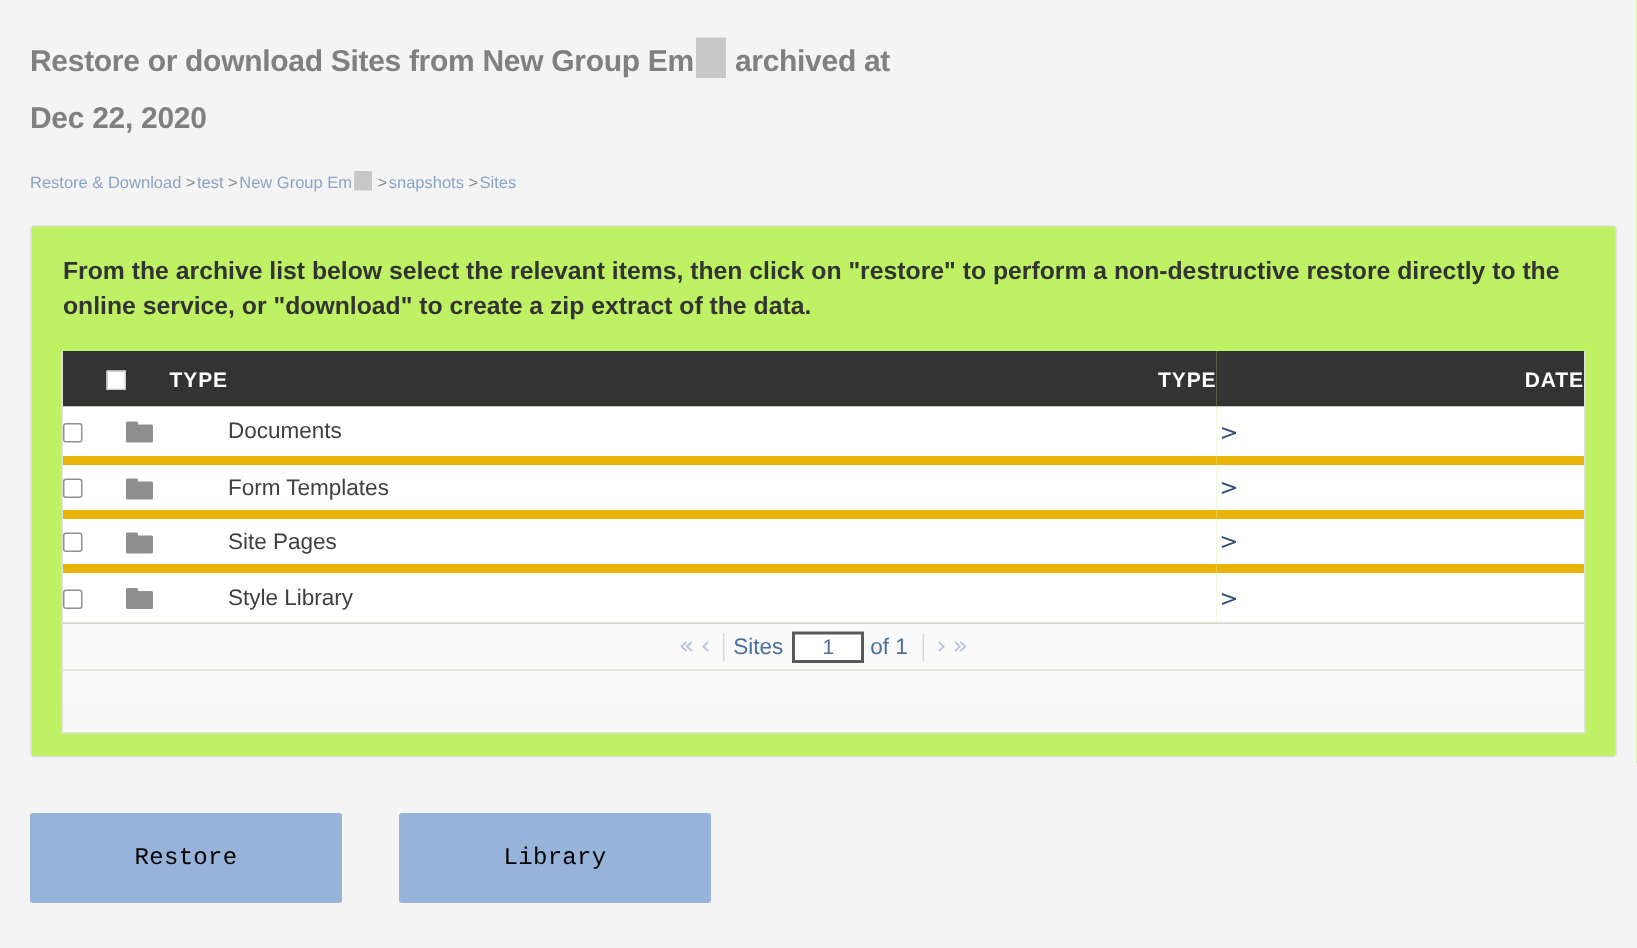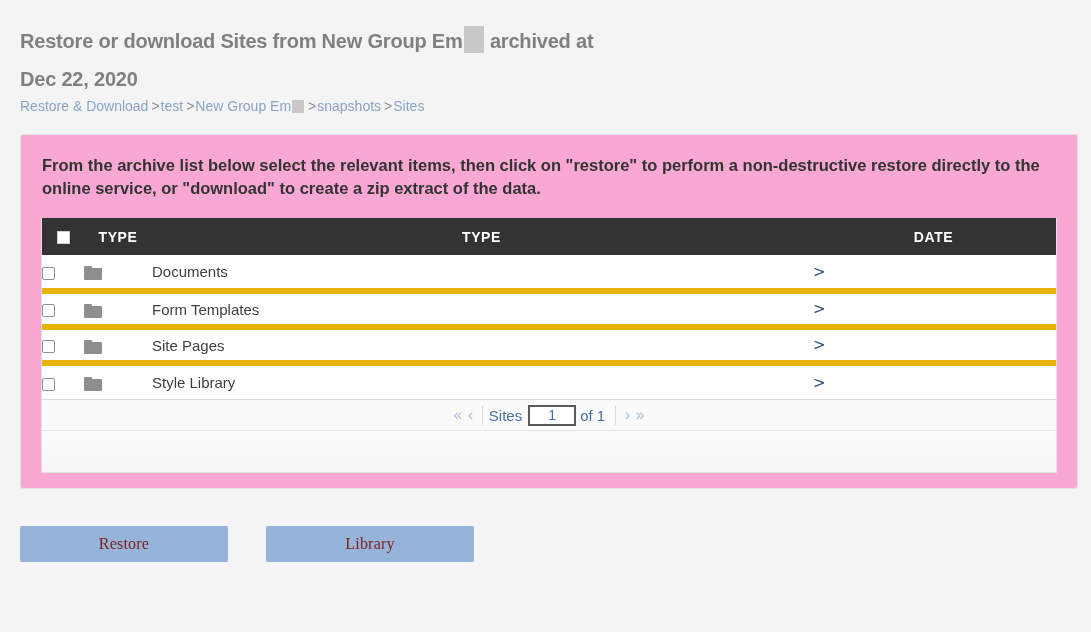--- a/index.html
+++ b/index.html
@@ -38,39 +38,39 @@
     margin: 0 1px;
   }
   .redaction.small {
     width: 12px;
     height: 13px;
     vertical-align: -2px;
     margin: 0 1px;
   }
 
   .breadcrumb {
-    margin-top: 0;
-    font-size: 14px;
+    margin-top: 16px;
+    font-size: 11px;
     color: #8aa4c8;
     line-height: 16px;
     white-space: nowrap;
   }
   .breadcrumb a {
     color: #8aa4c8;
     text-decoration: none;
   }
   .breadcrumb .sep {
     color: #8c8c8c;
     margin: 0 1px 0 3px;
   }
 
   
   .card {
     margin: 20px 13px 0 20px;
-    background: #f9a8d4;
+    background: #bef264;
     border: 1px solid #e2e2e2;
     border-radius: 3px;
     padding: 16px 20px 20px 20px;
     height: 355px;
   }
   .intro {
     font-size: 16.5px;
     line-height: 23px;
     font-weight: bold;
     color: #333333;
@@ -88,21 +88,21 @@
     width: 100%;
     border-collapse: collapse;
     table-layout: fixed;
   }
   table.grid thead th {
     background: #333333;
     color: #ffffff;
     font-size: 14px;
     font-weight: bold;
     letter-spacing: 0.6px;
-    text-align: center;
+    text-align: right;
     height: 37px;
     padding: 0;
     vertical-align: middle;
   }
   .col-check { width: 42px; }
   .col-type  { width: 68px; }
   .col-name  { width: auto; }
   .col-date  { width: 245px; }
 
   thead th.th-check { padding-left: 10px; }
@@ -235,27 +235,27 @@
   }
 
   
   .actions {
     margin: 37px 0 0 20px;
     display: flex;
     gap: 38px;
   }
   .btn {
     width: 208px;
-    height: 36px;
+    height: 60px;
     background: #96b3d9;
     border: none;
     border-radius: 2px;
-    color: #7f1d1d;
+    color: #000000;
     font-size: 16px;
-    font-family: Liberation Serif, serif;
+    font-family: Liberation Mono, monospace;
     cursor: pointer;
     letter-spacing: 0.2px;
   }
 </style>
 </head>
 <body>
 
 <div class="page-head">
   <h1 class="page-title">
     <span>Restore or download Sites from New Group Em</span><span class="redaction"></span><span> archived at</span><br>

